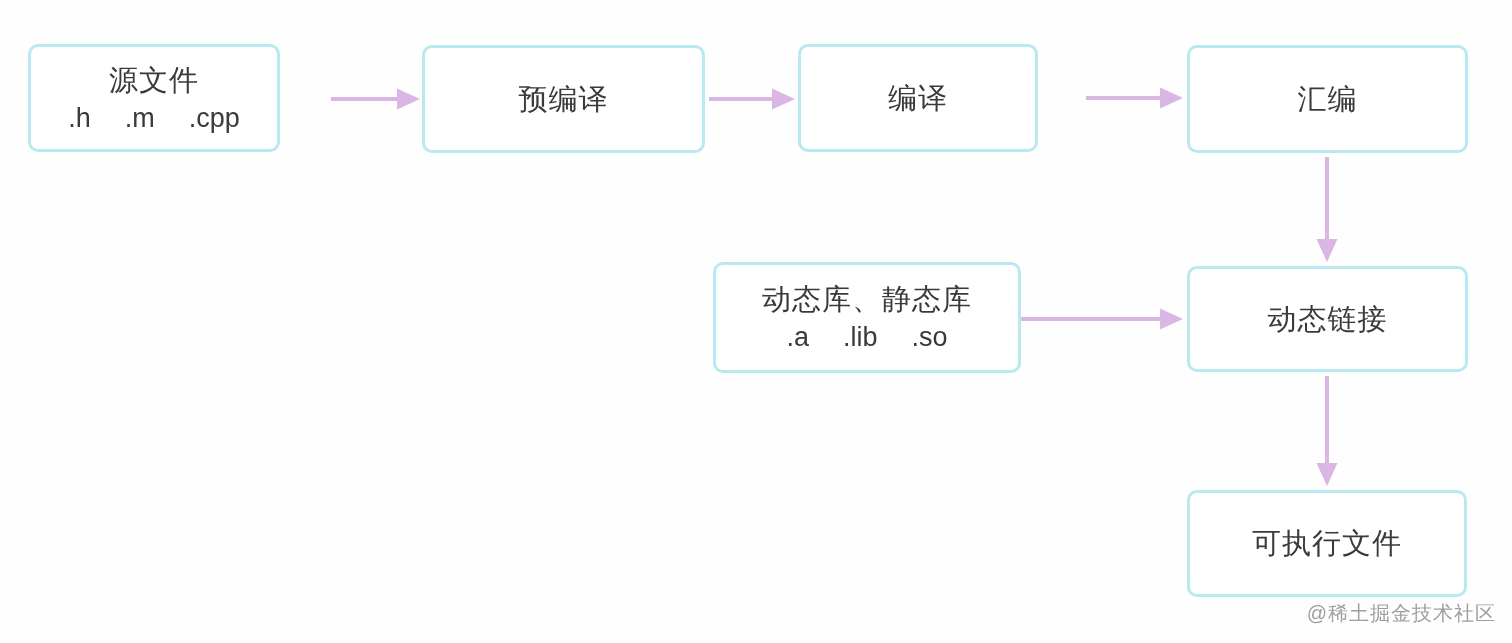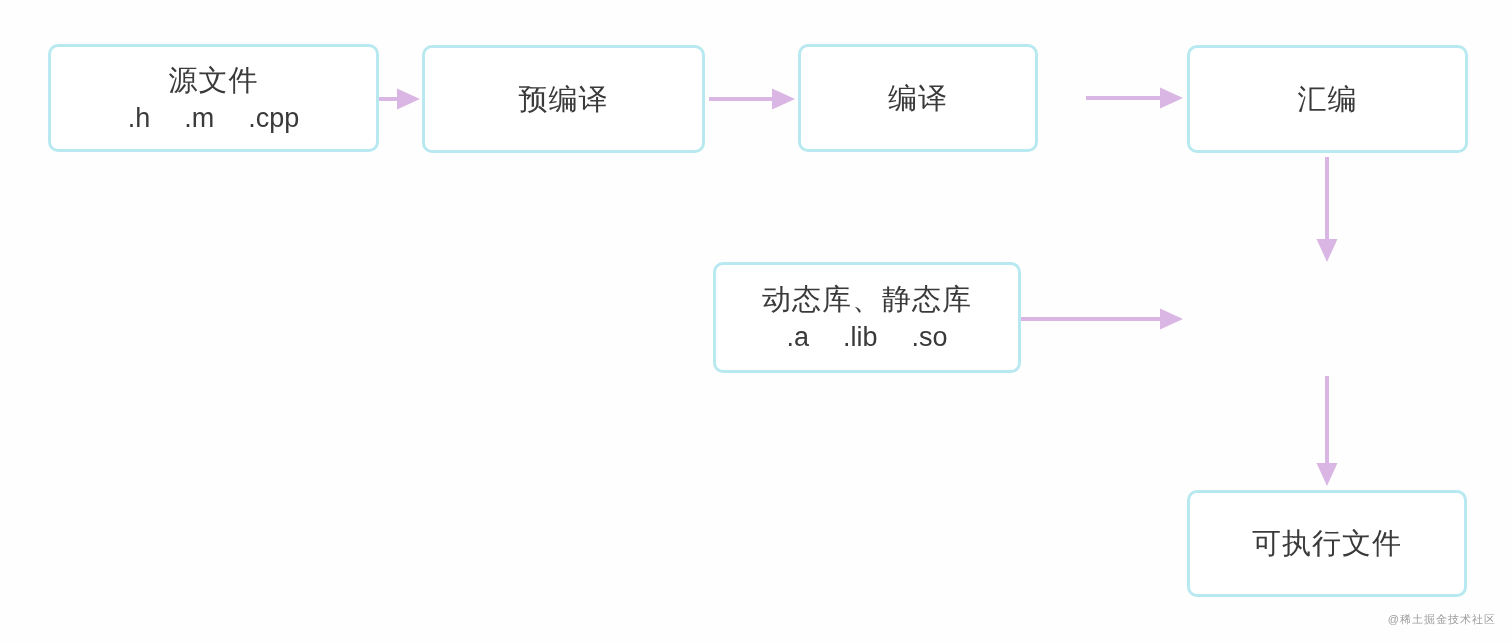--- a/index.html
+++ b/index.html
@@ -54,21 +54,21 @@
     position: absolute;
     inset: 0;
     pointer-events: none;
   }
   svg.arrows line { stroke: var(--arrow); stroke-width: 4; }
   svg.arrows polygon { fill: var(--arrow); }
   .watermark {
     position: absolute;
     right: 16px;
     bottom: 16px;
-    font-size: 11px;
+    font-size: 20px;
     color: var(--watermark);
     letter-spacing: 1px;
   }
 </style>
 </head>
 <body>
 
 <div class="canvas">
 
   <svg class="arrows" width="1512" height="643" viewBox="0 0 1512 643">
@@ -91,21 +91,21 @@
     <g>
       <line x1="1001" y1="319" x2="1160" y2="319"></line>
       <polygon points="1160,308.5 1160,329.5 1183,319"></polygon>
     </g>
     <g>
       <line x1="1327" y1="376" x2="1327" y2="463"></line>
       <polygon points="1316.5,463 1337.5,463 1327,486"></polygon>
     </g>
   </svg>
 
-  <div class="node" style="left:48px; top:44px; width:331px; height:108px;">
+  <div class="node" style="left:28px; top:44px; width:252px; height:108px;">
     <div class="label">源文件</div>
     <div class="sub">
       <span>.h</span>
       <span>.m</span>
       <span>.cpp</span>
     </div>
   </div>
 
   <div class="node" style="left:422px; top:45px; width:283px; height:108px;">
     <div class="label">预编译</div>
@@ -121,20 +121,23 @@
 
   <div class="node" style="left:713px; top:262px; width:308px; height:111px;">
     <div class="label">动态库、静态库</div>
     <div class="sub">
       <span>.a</span>
       <span>.lib</span>
       <span>.so</span>
     </div>
   </div>
 
+  <div class="node" style="left:1187px; top:266px; width:281px; height:106px;">
+    <div class="label">动态链接</div>
+  </div>
 
   <div class="node" style="left:1187px; top:490px; width:280px; height:107px;">
     <div class="label">可执行文件</div>
   </div>
 
   <div class="watermark">@稀土掘金技术社区</div>
 
 </div>
 
 </body></html>

